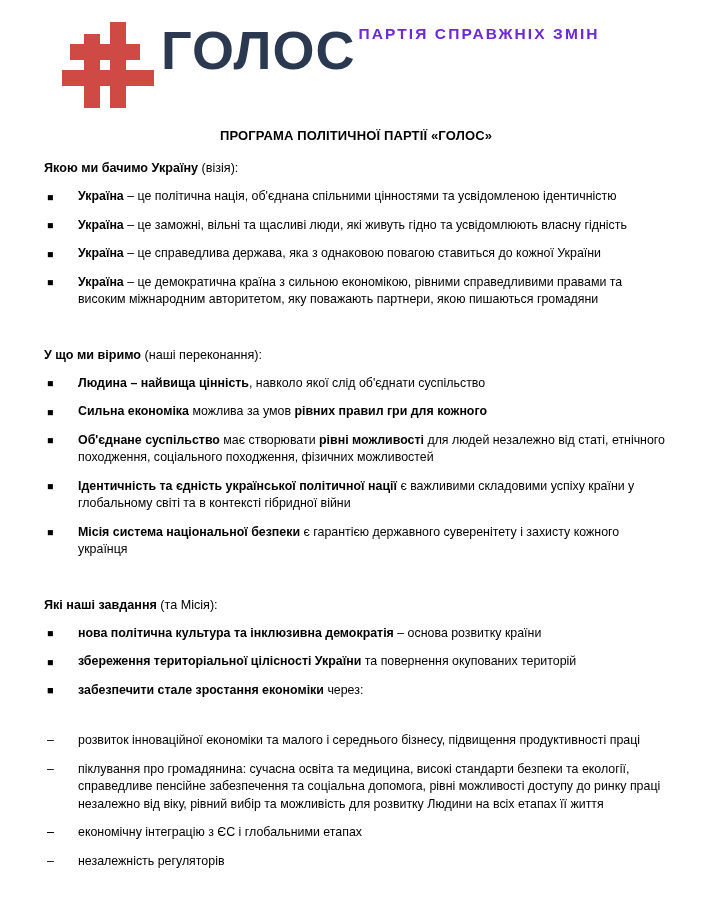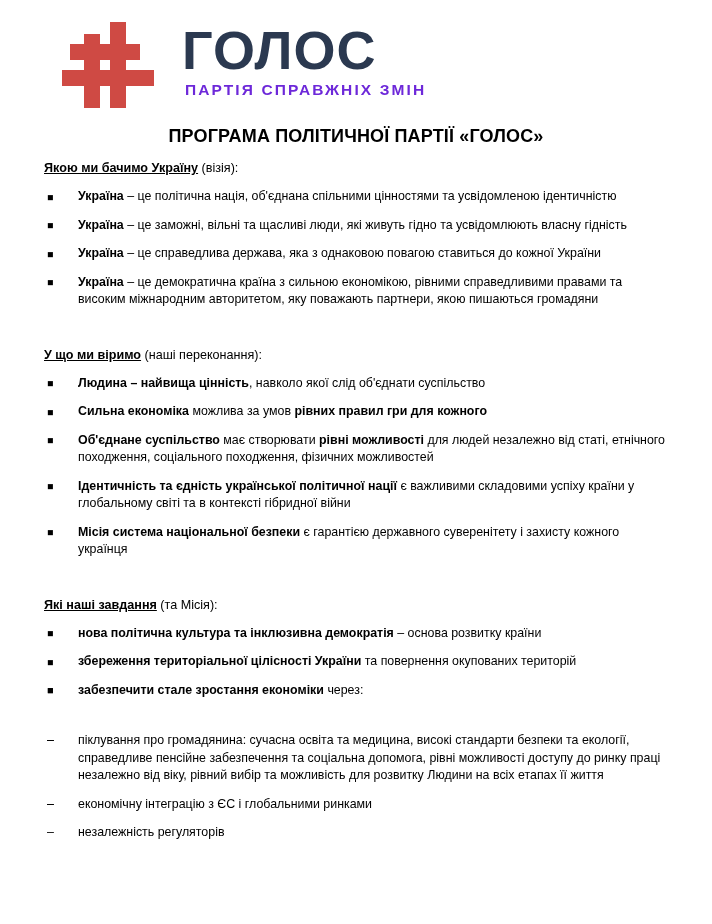--- a/index.html
+++ b/index.html
@@ -32,24 +32,24 @@
     display: flex;
     align-items: flex-start;
   }
   .logo-mark {
     width: 92px;
     height: 86px;
     flex: 0 0 auto;
     margin-top: 4px;
   }
   .logo-words {
-    margin-left: 28px;
+    margin-left: 7px;
     margin-top: 4px;
     display: flex;
-    flex-direction: column;
+    flex-direction: row;
     align-items: flex-start;
     justify-content: center;
   }
   .logo-name {
     font-family: "Liberation Sans", sans-serif;
     font-weight: bold;
     font-size: 54px;
     line-height: 56px;
     letter-spacing: 1px;
     color: #2b3950;
@@ -67,34 +67,34 @@
     margin-left: 3px;
   }
 
   
   .doc {
     padding: 0 44px 0 44px;
     box-sizing: border-box;
   }
   .doc-title {
     text-align: center;
-    font-size: 18px;
+    font-size: 13px;
     font-weight: bold;
     line-height: 16px;
     margin: 8px 0 0 0;
     letter-spacing: 0.15px;
   }
 
   .section-head {
     font-size: 12.6px;
     line-height: 17px;
     margin-top: 16px;
     margin-bottom: 2px;
   }
-  .section-head .b { font-weight: bold; text-decoration: underline; }
+  .section-head .b { font-weight: bold; }
 
   .block-gap { height: 22px; }
 
   ul.items {
     list-style: none;
     margin: 0;
     padding: 0;
   }
   li.item {
     position: relative;
@@ -170,22 +170,22 @@
         <div class="block-gap"></div>
         <div class="section-head"><span class="b">Які наші завдання</span><span> (та Місія):</span></div>
         <ul class="items">
           <li class="item"><span class="marker square">■</span><span class="b">нова політична культура та інклюзивна демократія</span><span> – основа розвитку країни</span></li>
           <li class="item"><span class="marker square">■</span><span class="b">збереження територіальної цілісності України</span><span> та повернення окупованих територій</span></li>
           <li class="item"><span class="marker square">■</span></li>
           <li class="item"><span class="marker square">■</span><span class="b">забезпечити стале зростання економіки</span><span> через:</span></li>
         </ul>
         <div class="block-gap"></div>
         <ul class="items">
-          <li class="item"><span class="marker dash">–</span></li>
+          <li class="item"><span class="marker dash">–</span><span>розвиток інноваційної економіки та малого і середнього бізнесу, підвищення продуктивності праці</span></li>
           <li class="item"><span class="marker dash">–</span><span>піклування про громадянина: сучасна освіта та медицина, високі стандарти безпеки та екології, справедливе пенсійне забезпечення та соціальна допомога, рівні можливості доступу до ринку праці незалежно від віку, рівний вибір та можливість для розвитку Людини на всіх етапах її життя</span></li>
           <li class="item"><span class="marker dash">–</span></li>
-          <li class="item"><span class="marker dash">–</span><span>економічну інтеграцію з ЄС і глобальними ринками</span></li>
+          <li class="item"><span class="marker dash">–</span><span>економічну інтеграцію з ЄС і глобальними етапах</span></li>
           <li class="item"><span class="marker dash">–</span><span>незалежність регуляторів</span></li>
         </ul>
       </div>
 
   </div>
 </div>
 
 </body></html>

